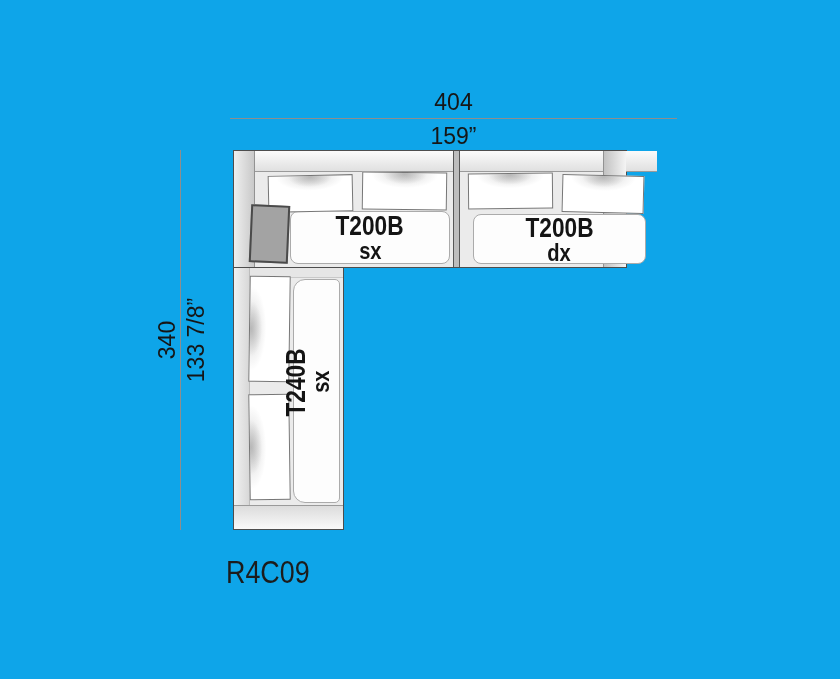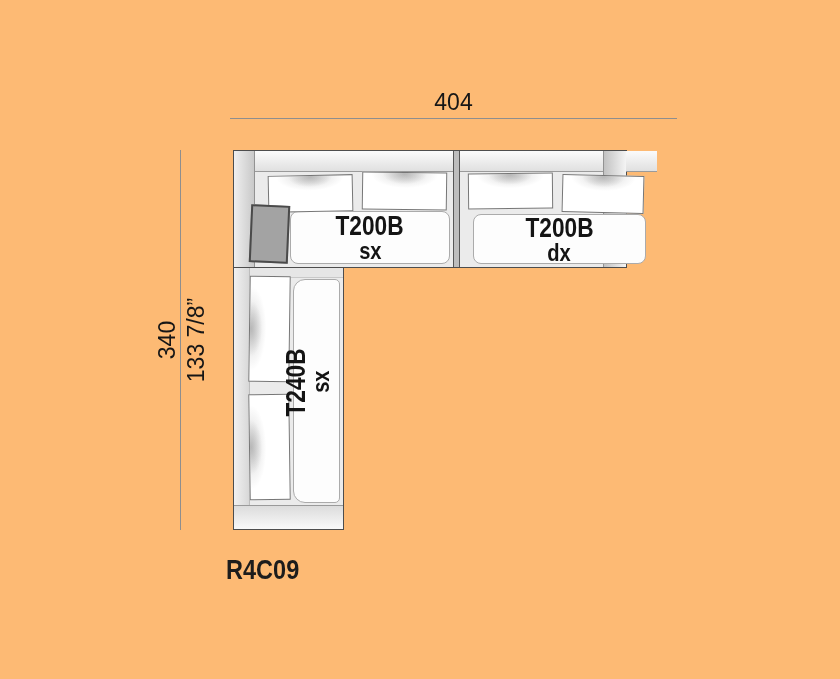--- a/index.html
+++ b/index.html
@@ -1,17 +1,17 @@
 <!DOCTYPE html>
 <html><head>
 <meta charset="utf-8">
 <style>
   html,body{margin:0;padding:0;background:#fff;}
   #canvas{
-    position:relative;width:840px;height:679px;background:#fdba74;
+    position:relative;width:840px;height:679px;background:#0ea5e9;
     font-family:"Liberation Sans", sans-serif;overflow:hidden;
   }
   .abs{position:absolute;}
   
   .dim-line{background:#8e8e8e;}
   .dim-text{
     font-size:23px;color:#161616;text-align:center;
     font-family:"Liberation Sans", sans-serif;white-space:nowrap;
   }
   .rot{transform:rotate(-90deg);}
@@ -74,31 +74,32 @@
     left:0;top:0;width:16px;height:237px;
     background:linear-gradient(to right,#f1f1f1,#d8d8d8);
     border-right:1px solid #bdbdbd;box-sizing:border-box;
   }
   .bottom-strip-v{
     left:0;top:237px;width:109px;height:24px;
     background:linear-gradient(to bottom,#dcdcdc,#f9f9f9);
     border-top:1px solid #9a9a9a;box-sizing:border-box;
   }
   .product-code{
-    font-size:28px;font-weight:700;color:#1c1c1c;text-align:center;
+    font-size:32px;font-weight:400;color:#1c1c1c;text-align:center;
   }
   .product-code .cond{transform-origin:left center;}
 </style>
 </head>
 <body>
 
 <div id="canvas">
 
   <div class="abs dim-text" style="left:230px;top:89px;width:447px;">404</div>
   <div class="abs dim-line" style="left:230px;top:118px;width:447px;height:1px;"></div>
+  <div class="abs dim-text" style="left:230px;top:123px;width:447px;">159”</div>
 
   <div class="abs dim-line" style="left:180px;top:150px;width:1px;height:380px;"></div>
   <div class="abs dim-text rot" style="left:-22px;top:326px;width:380px;height:28px;">340</div>
   <div class="abs dim-text rot" style="left:7px;top:326px;width:380px;height:28px;">133 7/8”</div>
 
   <div class="abs sofa-body" style="left:233px;top:150px;width:394px;height:118px;">
 
     <div class="abs armrest-left"></div>
     <div class="abs backrest"></div>
     <div class="abs armrest-right"></div>

